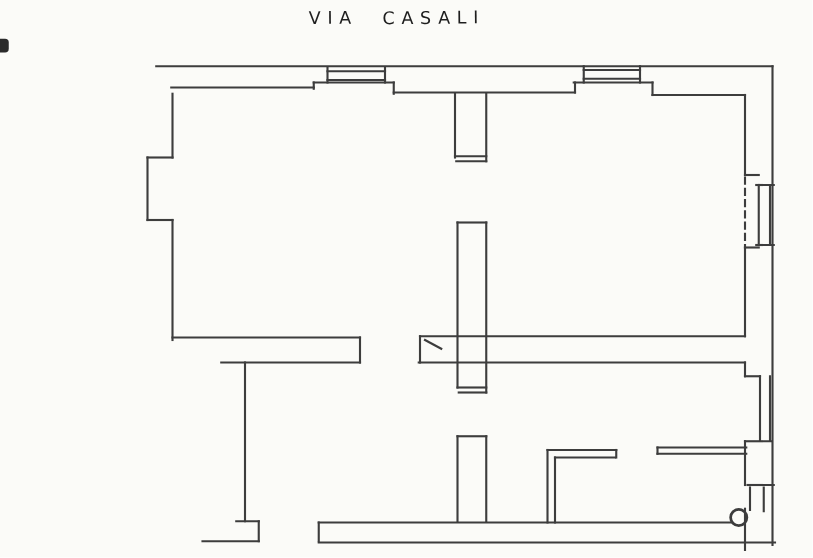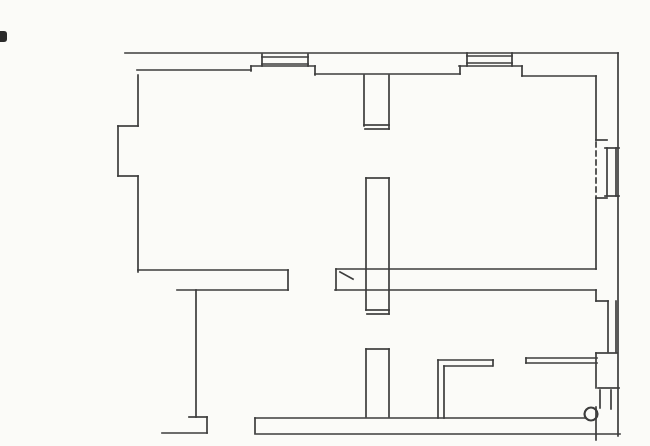--- a/index.html
+++ b/index.html
@@ -48,20 +48,24 @@
     left: 0;
     top: 0;
   }
 </style>
 </head>
 <body>
 
 <div class="sheet">
   <div class="scan-artifact"></div>
 
+  <div class="plan-title">
+    <span class="word-via">VIA</span>
+    <span class="word-casali">CASALI</span>
+  </div>
 
   <svg class="floorplan" xmlns="http://www.w3.org/2000/svg" width="650" height="446" viewBox="0 0 650 446">
       <g>
         <line x1="125" y1="53" x2="618" y2="53" stroke="#3d3d3d" stroke-width="1.7" stroke-linecap="square"></line>
         <line x1="618" y1="53" x2="618" y2="436" stroke="#3d3d3d" stroke-width="1.7" stroke-linecap="square"></line>
         <line x1="255" y1="434" x2="620" y2="434" stroke="#3d3d3d" stroke-width="1.7" stroke-linecap="square"></line>
         <line x1="162" y1="433" x2="207" y2="433" stroke="#3d3d3d" stroke-width="1.7" stroke-linecap="square"></line>
       </g>
       <g>
         <line x1="138" y1="75" x2="138" y2="126" stroke="#3d3d3d" stroke-width="1.7" stroke-linecap="square"></line>

